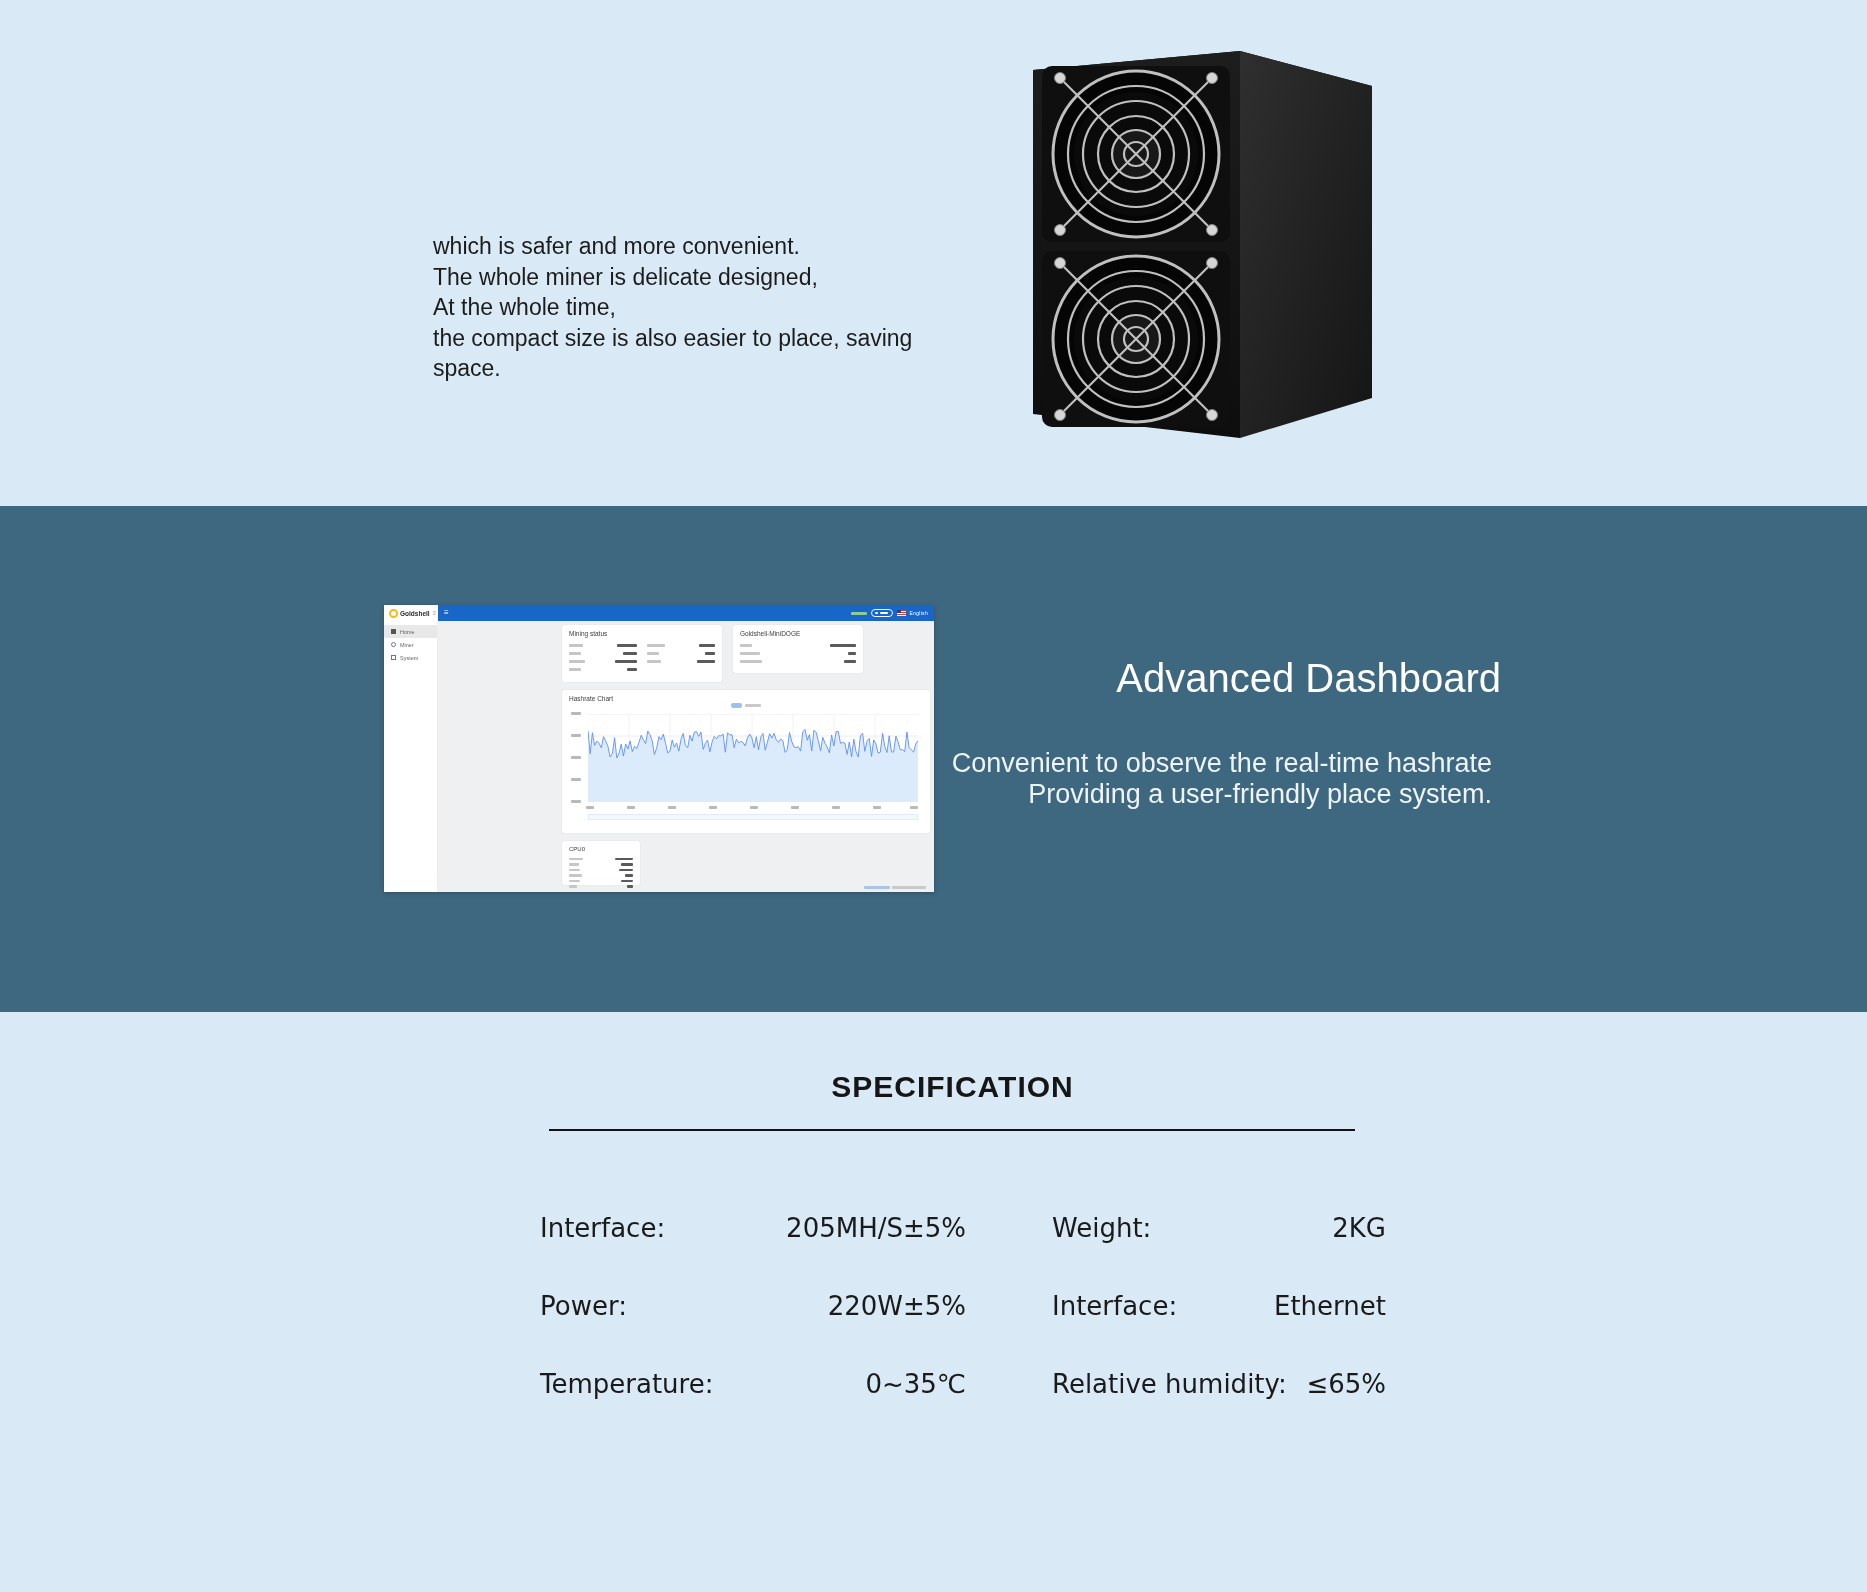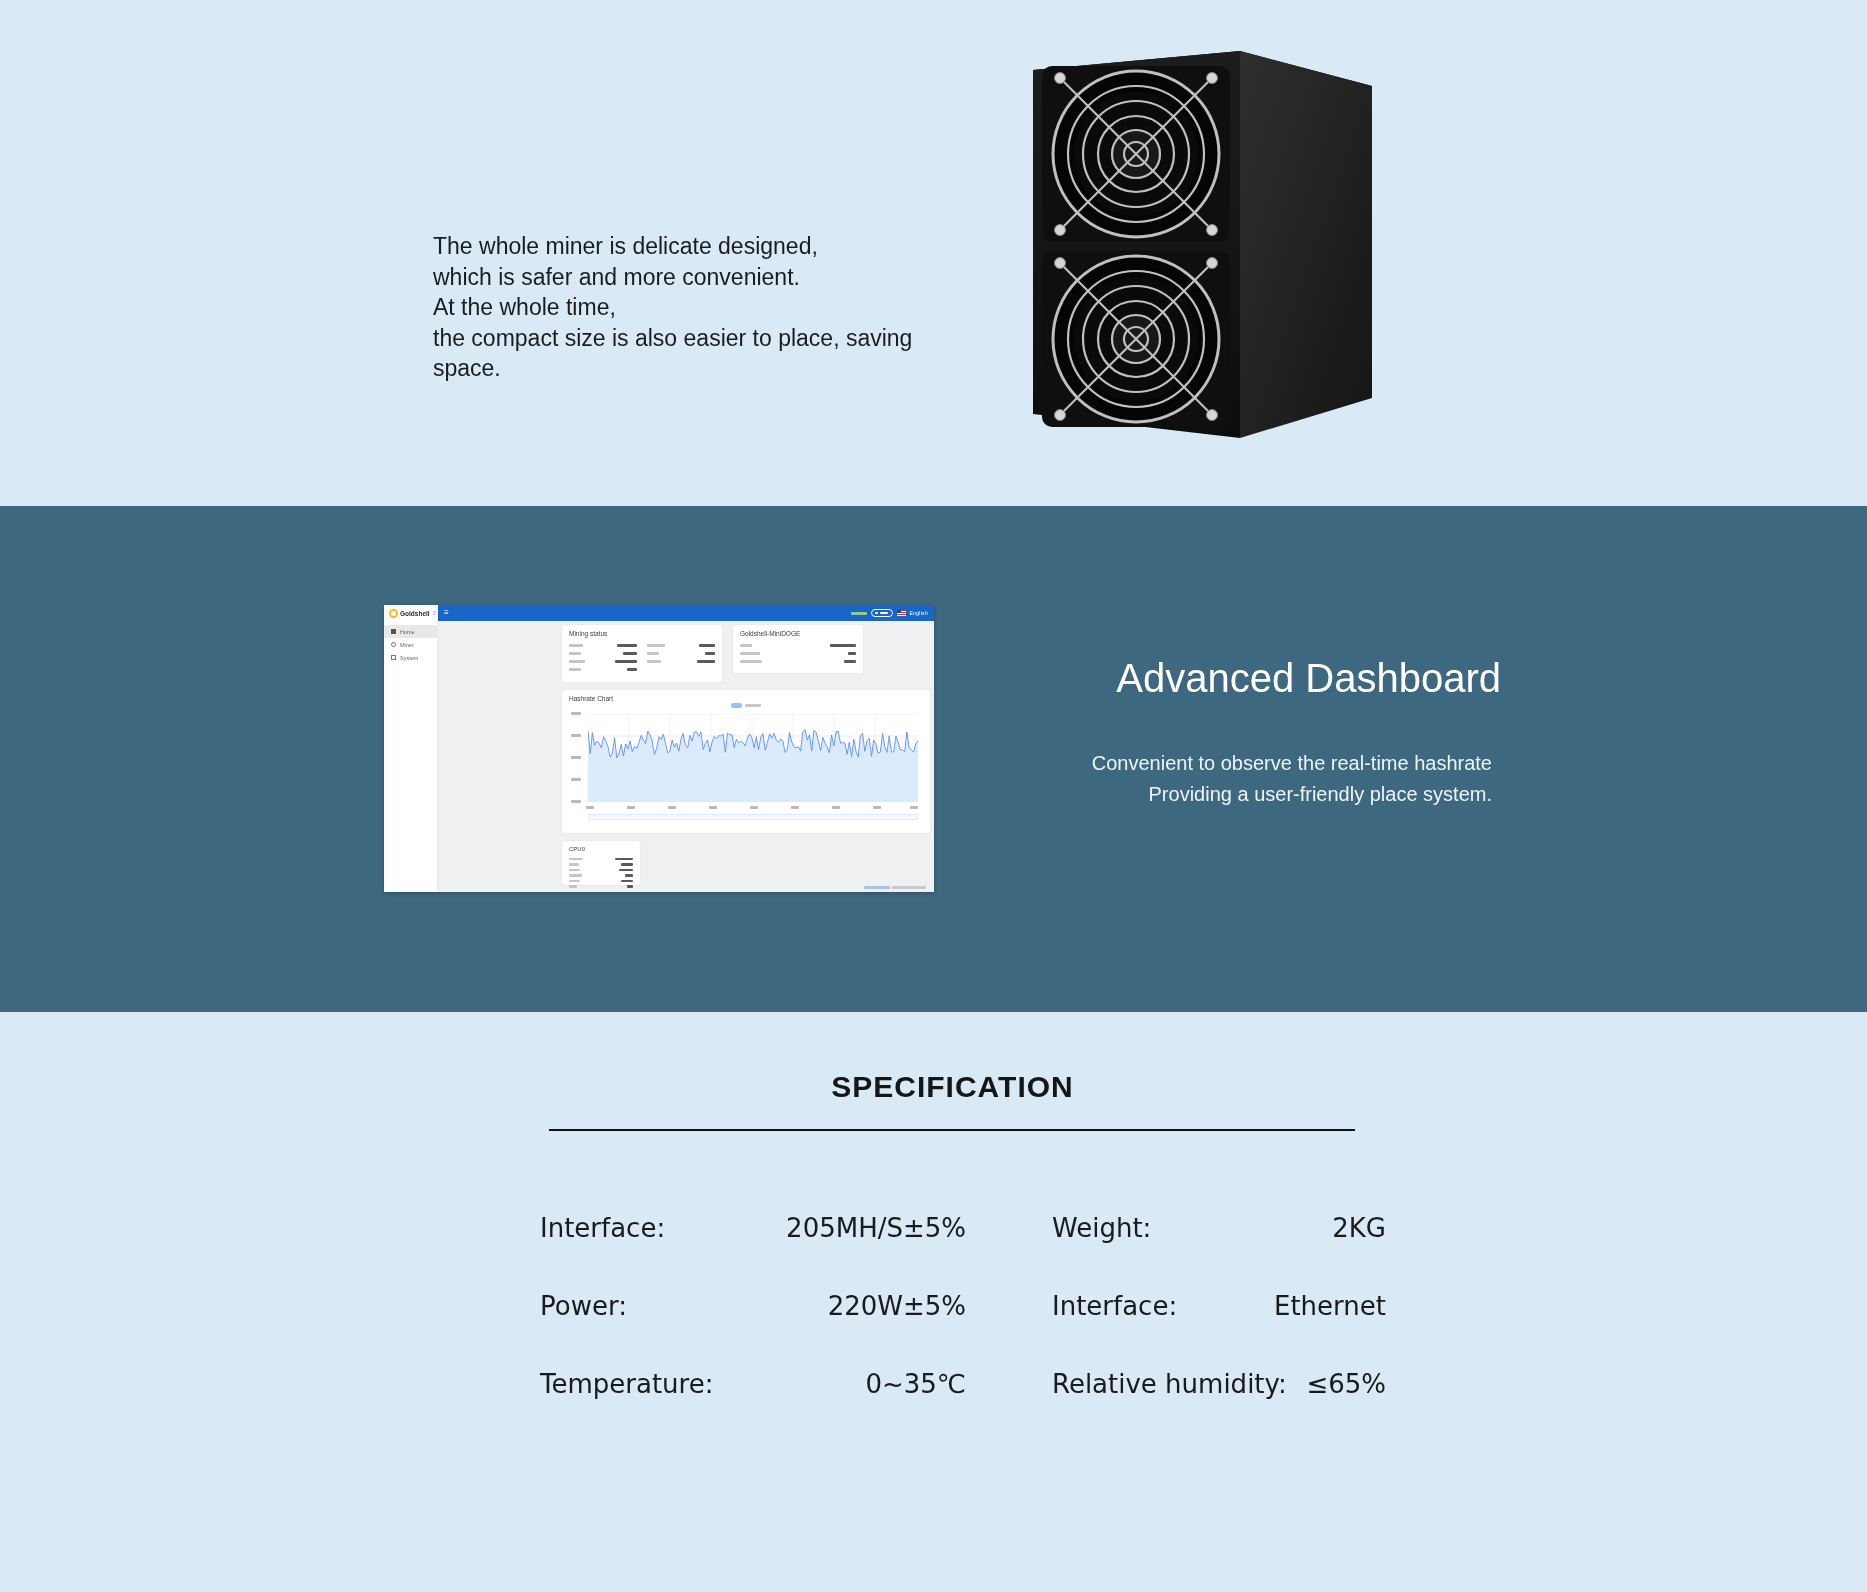--- a/index.html
+++ b/index.html
@@ -59,41 +59,41 @@
   .plot{position:absolute;left:26px;top:24px;width:330px;height:88px;}
   .ylab{position:absolute;left:9px;width:10px;height:2.5px;background:#b9b9b9;border-radius:1px;}
   .xlab{position:absolute;top:116px;width:8px;height:2.5px;background:#b9b9b9;border-radius:1px;}
   .brush{position:absolute;left:26px;top:124px;width:330px;height:6px;background:#f3f8fd;border:1px solid #e2ecf8;box-sizing:border-box;}
   .db-footer{position:absolute;right:8px;bottom:3px;display:flex;gap:2px;align-items:center;}
   .fbar1{width:26px;height:3px;background:#a9c4e4;border-radius:1px;}
   .fbar2{width:34px;height:3px;background:#c9c9c9;border-radius:1px;}
 
   
   .dash-heading{position:absolute;right:366px;top:656px;font-size:40px;color:#fff;white-space:nowrap;}
-  .dash-paragraph{position:absolute;right:375px;top:748px;font-size:20px;line-height:31px;color:#eef4f9;text-align:right;}
+  .dash-paragraph{position:absolute;right:375px;top:748px;font-size:27px;line-height:31px;color:#eef4f9;text-align:right;}
 
   
   .spec-heading{position:absolute;left:19px;top:1070px;width:1867px;text-align:center;font-size:30px;
                 font-weight:bold;letter-spacing:1px;color:#161616;}
   .spec-divider{position:absolute;left:549px;top:1129px;width:806px;height:2px;background:#121212;}
   .spec-table{position:absolute;left:540px;top:1212px;width:846px;font-family:"DejaVu Sans",sans-serif;
               font-size:26px;color:#1a1a1a;}
   .spec-row{display:flex;line-height:33px;margin-bottom:45px;}
   .cl{width:426px;display:flex;justify-content:space-between;}
   .sp{width:86px;}
   .cr{flex:1;display:flex;justify-content:space-between;}
 </style>
 </head>
 <body>
 
 <div class="page">
 
   <div class="design-paragraph">
+    <div>which is safer and more convenient.</div>
     <div>The whole miner is delicate designed,</div>
-    <div>which is safer and more convenient.</div>
     <div>At the whole time,</div>
     <div>the compact size is also easier to place, saving</div>
     <div>space.</div>
   </div>
 
   <svg class="miner-svg" width="370" height="404" viewBox="0 0 370 404">
     <defs>
       <linearGradient id="frontGrad" x1="0" y1="0" x2="0" y2="1">
         <stop offset="0" stop-color="#1d1d1d"></stop>
           <stop offset="1" stop-color="#0d0d0d"></stop>

